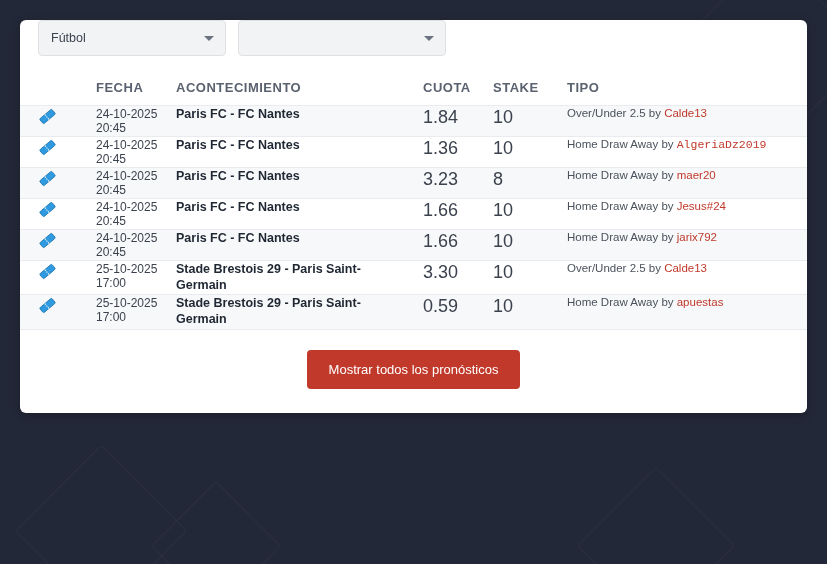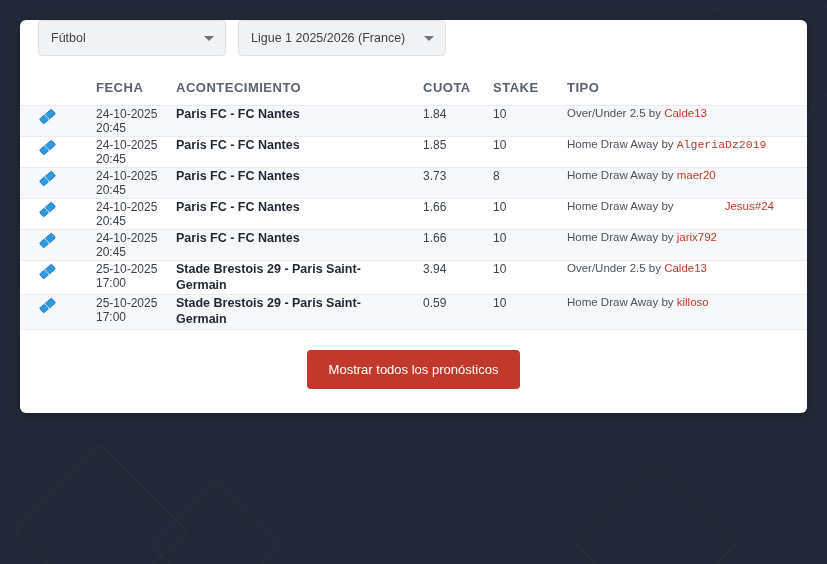--- a/index.html
+++ b/index.html
@@ -110,21 +110,21 @@
     width: 19px;
     height: 19px;
   }
   .date-line2 { display: block; }
   .event {
     font-weight: bold;
     color: #1f2733;
     font-size: 12.5px;
     line-height: 1.25;
   }
-  .odd, .stake { font-size: 12px; }
+  .odd, .stake { font-size: 18px; }
   .type { font-size: 11.5px; color: #4b525c; }
   .user { color: #c0392b; }
   .footer {
     text-align: center;
     padding: 20px 0 24px 0;
   }
   .btn-all {
     display: inline-block;
     background: #c0392b;
     color: #ffffff;
@@ -148,21 +148,20 @@
 
 <div class="card">
 
 
   <div class="filters">
     <div class="select select-sport">
       <span>Fútbol</span>
       <span class="caret"></span>
     </div>
     <div class="select select-league">
-      <span>Ligue 1 2025/2026 (France)</span>
       <span class="caret"></span>
     </div>
   </div>
 
   <table>
     <thead>
       <tr>
         <th class="col-icon"></th>
         <th class="col-date">FECHA</th>
         <th class="col-event">ACONTECIMIENTO</th>
@@ -193,55 +192,55 @@
                 <g transform="rotate(-40 12 12)">
                   <rect x="2" y="8" width="20" height="8" rx="1.5" fill="#2f9ae0"></rect>
                   <rect x="2" y="8" width="20" height="8" rx="1.5" fill="none" stroke="#1c74ad" stroke-width="1"></rect>
                   <path d="M11 8 v8" stroke="#ffffff" stroke-width="1.4" stroke-dasharray="1.6 1.6"></path>
                 </g>
               </svg></span></td>
           <td class="col-date"><span>24-10-2025</span><span class="date-line2">20:45</span></td>
           <td class="col-event">
             <div class="event">Paris FC - FC Nantes</div>
           </td>
-          <td class="col-odd odd">1.85</td>
+          <td class="col-odd odd">1.36</td>
           <td class="col-stake stake">10</td>
           <td class="col-type type"><span>Home Draw Away by </span><a class="user" href="#" style="text-decoration: none; font-family: Liberation Mono, monospace;">AlgeriaDz2019</a></td>
         </tr>
         <tr class="alt">
           <td class="col-icon"><span class="ticket"><svg width="19" height="19" viewBox="0 0 24 24">
                 <g transform="rotate(-40 12 12)">
                   <rect x="2" y="8" width="20" height="8" rx="1.5" fill="#2f9ae0"></rect>
                   <rect x="2" y="8" width="20" height="8" rx="1.5" fill="none" stroke="#1c74ad" stroke-width="1"></rect>
                   <path d="M11 8 v8" stroke="#ffffff" stroke-width="1.4" stroke-dasharray="1.6 1.6"></path>
                 </g>
               </svg></span></td>
           <td class="col-date"><span>24-10-2025</span><span class="date-line2">20:45</span></td>
           <td class="col-event">
             <div class="event">Paris FC - FC Nantes</div>
           </td>
-          <td class="col-odd odd">3.73</td>
+          <td class="col-odd odd">3.23</td>
           <td class="col-stake stake">8</td>
           <td class="col-type type"><span>Home Draw Away by </span><a class="user" href="#" style="text-decoration: none;">maer20</a></td>
         </tr>
         <tr>
           <td class="col-icon"><span class="ticket"><svg width="19" height="19" viewBox="0 0 24 24">
                 <g transform="rotate(-40 12 12)">
                   <rect x="2" y="8" width="20" height="8" rx="1.5" fill="#2f9ae0"></rect>
                   <rect x="2" y="8" width="20" height="8" rx="1.5" fill="none" stroke="#1c74ad" stroke-width="1"></rect>
                   <path d="M11 8 v8" stroke="#ffffff" stroke-width="1.4" stroke-dasharray="1.6 1.6"></path>
                 </g>
               </svg></span></td>
           <td class="col-date"><span>24-10-2025</span><span class="date-line2">20:45</span></td>
           <td class="col-event">
             <div class="event">Paris FC - FC Nantes</div>
           </td>
           <td class="col-odd odd">1.66</td>
           <td class="col-stake stake">10</td>
-          <td class="col-type type"><span>Home Draw Away by </span><a class="user" href="#" style="text-decoration: none; margin-left: 48px;">Jesus#24</a></td>
+          <td class="col-type type"><span>Home Draw Away by </span><a class="user" href="#" style="text-decoration: none;">Jesus#24</a></td>
         </tr>
         <tr class="alt">
           <td class="col-icon"><span class="ticket"><svg width="19" height="19" viewBox="0 0 24 24">
                 <g transform="rotate(-40 12 12)">
                   <rect x="2" y="8" width="20" height="8" rx="1.5" fill="#2f9ae0"></rect>
                   <rect x="2" y="8" width="20" height="8" rx="1.5" fill="none" stroke="#1c74ad" stroke-width="1"></rect>
                   <path d="M11 8 v8" stroke="#ffffff" stroke-width="1.4" stroke-dasharray="1.6 1.6"></path>
                 </g>
               </svg></span></td>
           <td class="col-date"><span>24-10-2025</span><span class="date-line2">20:45</span></td>
@@ -257,39 +256,39 @@
                 <g transform="rotate(-40 12 12)">
                   <rect x="2" y="8" width="20" height="8" rx="1.5" fill="#2f9ae0"></rect>
                   <rect x="2" y="8" width="20" height="8" rx="1.5" fill="none" stroke="#1c74ad" stroke-width="1"></rect>
                   <path d="M11 8 v8" stroke="#ffffff" stroke-width="1.4" stroke-dasharray="1.6 1.6"></path>
                 </g>
               </svg></span></td>
           <td class="col-date"><span>25-10-2025</span><span class="date-line2">17:00</span></td>
           <td class="col-event">
             <div class="event">Stade Brestois 29 - Paris Saint-Germain</div>
           </td>
-          <td class="col-odd odd">3.94</td>
+          <td class="col-odd odd">3.30</td>
           <td class="col-stake stake">10</td>
           <td class="col-type type"><span>Over/Under 2.5 by </span><a class="user" href="#" style="text-decoration: none;">Calde13</a></td>
         </tr>
         <tr class="alt">
           <td class="col-icon"><span class="ticket"><svg width="19" height="19" viewBox="0 0 24 24">
                 <g transform="rotate(-40 12 12)">
                   <rect x="2" y="8" width="20" height="8" rx="1.5" fill="#2f9ae0"></rect>
                   <rect x="2" y="8" width="20" height="8" rx="1.5" fill="none" stroke="#1c74ad" stroke-width="1"></rect>
                   <path d="M11 8 v8" stroke="#ffffff" stroke-width="1.4" stroke-dasharray="1.6 1.6"></path>
                 </g>
               </svg></span></td>
           <td class="col-date"><span>25-10-2025</span><span class="date-line2">17:00</span></td>
           <td class="col-event">
             <div class="event">Stade Brestois 29 - Paris Saint-Germain</div>
           </td>
           <td class="col-odd odd">0.59</td>
           <td class="col-stake stake">10</td>
-          <td class="col-type type"><span>Home Draw Away by </span><a class="user" href="#" style="text-decoration: none;">killoso</a></td>
+          <td class="col-type type"><span>Home Draw Away by </span><a class="user" href="#" style="text-decoration: none;">apuestas</a></td>
         </tr>
       </tbody>
   </table>
 
   <div class="footer">
     <button class="btn-all">Mostrar todos los pronósticos</button>
   </div>
 </div>
 
 </body></html>

